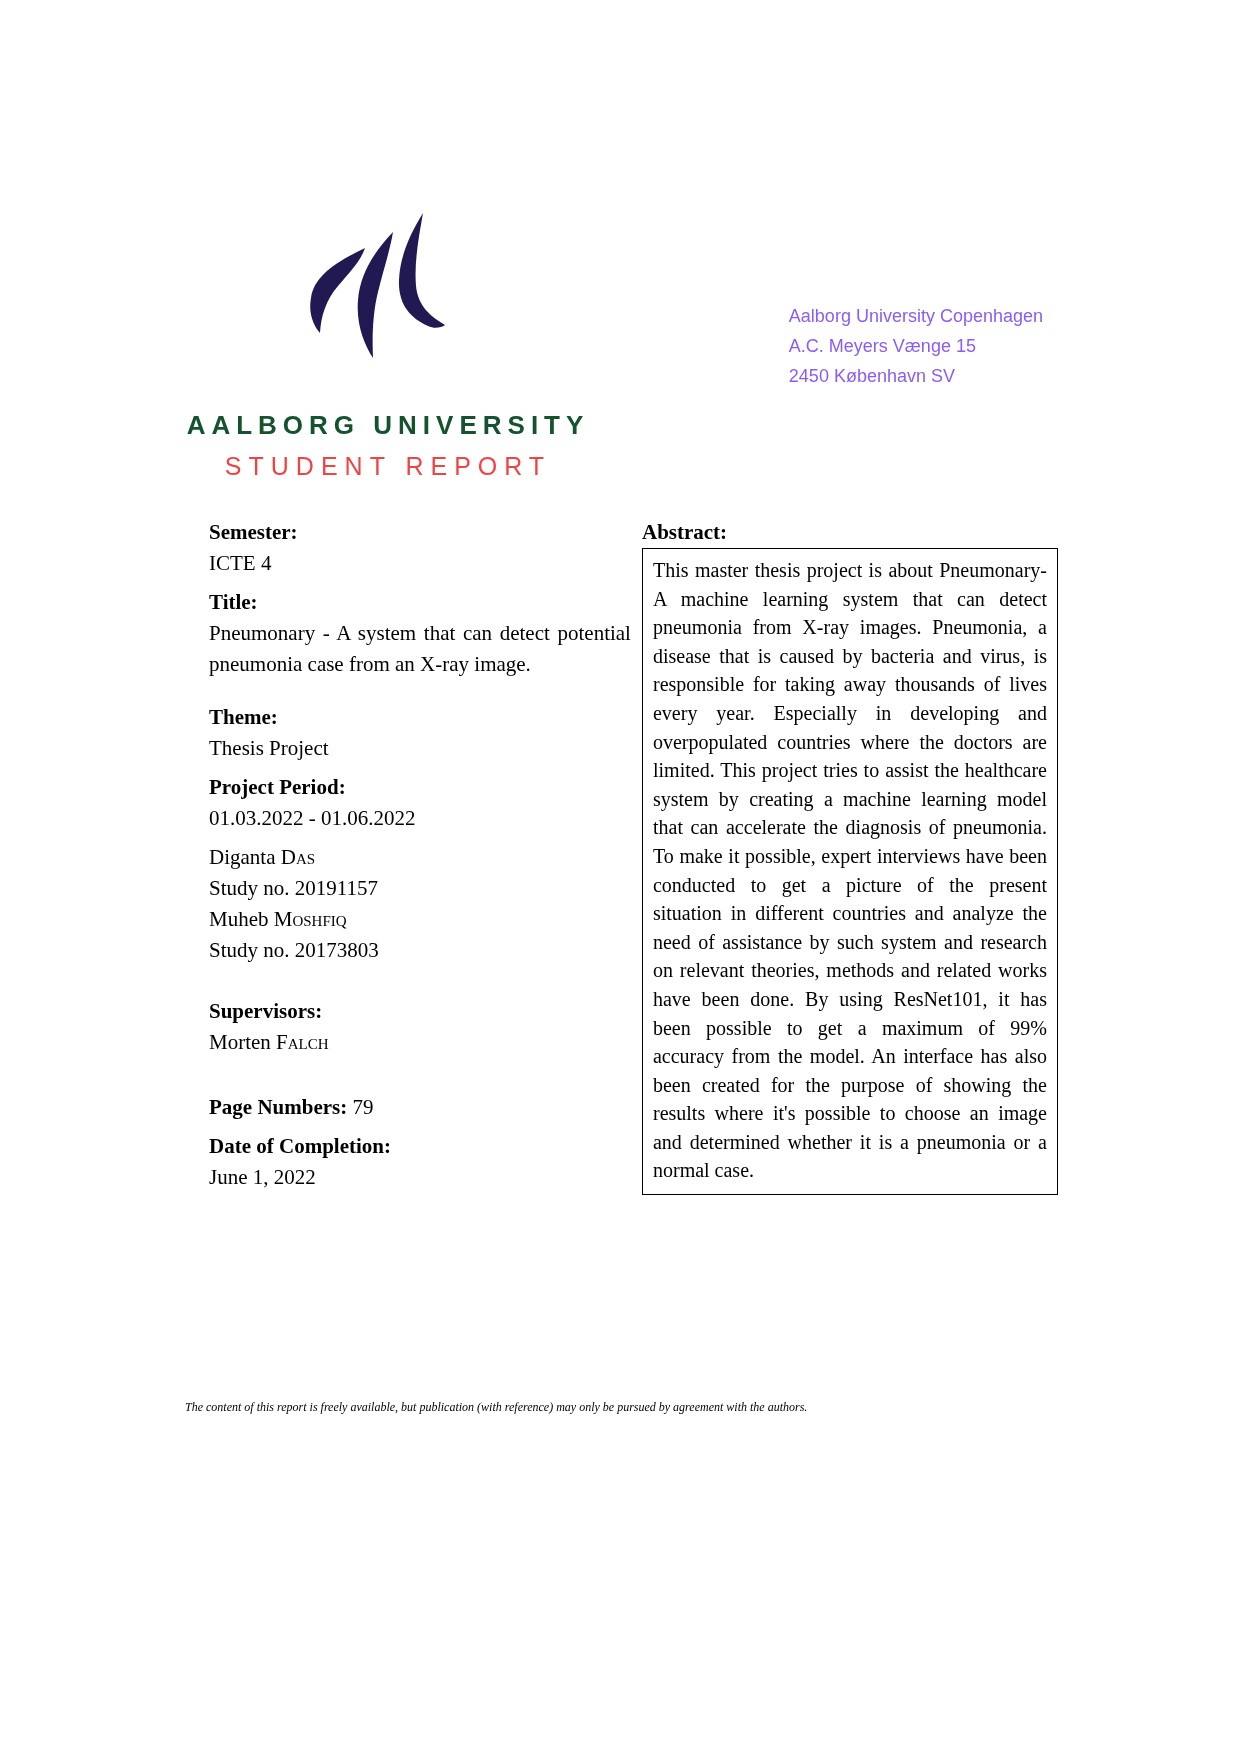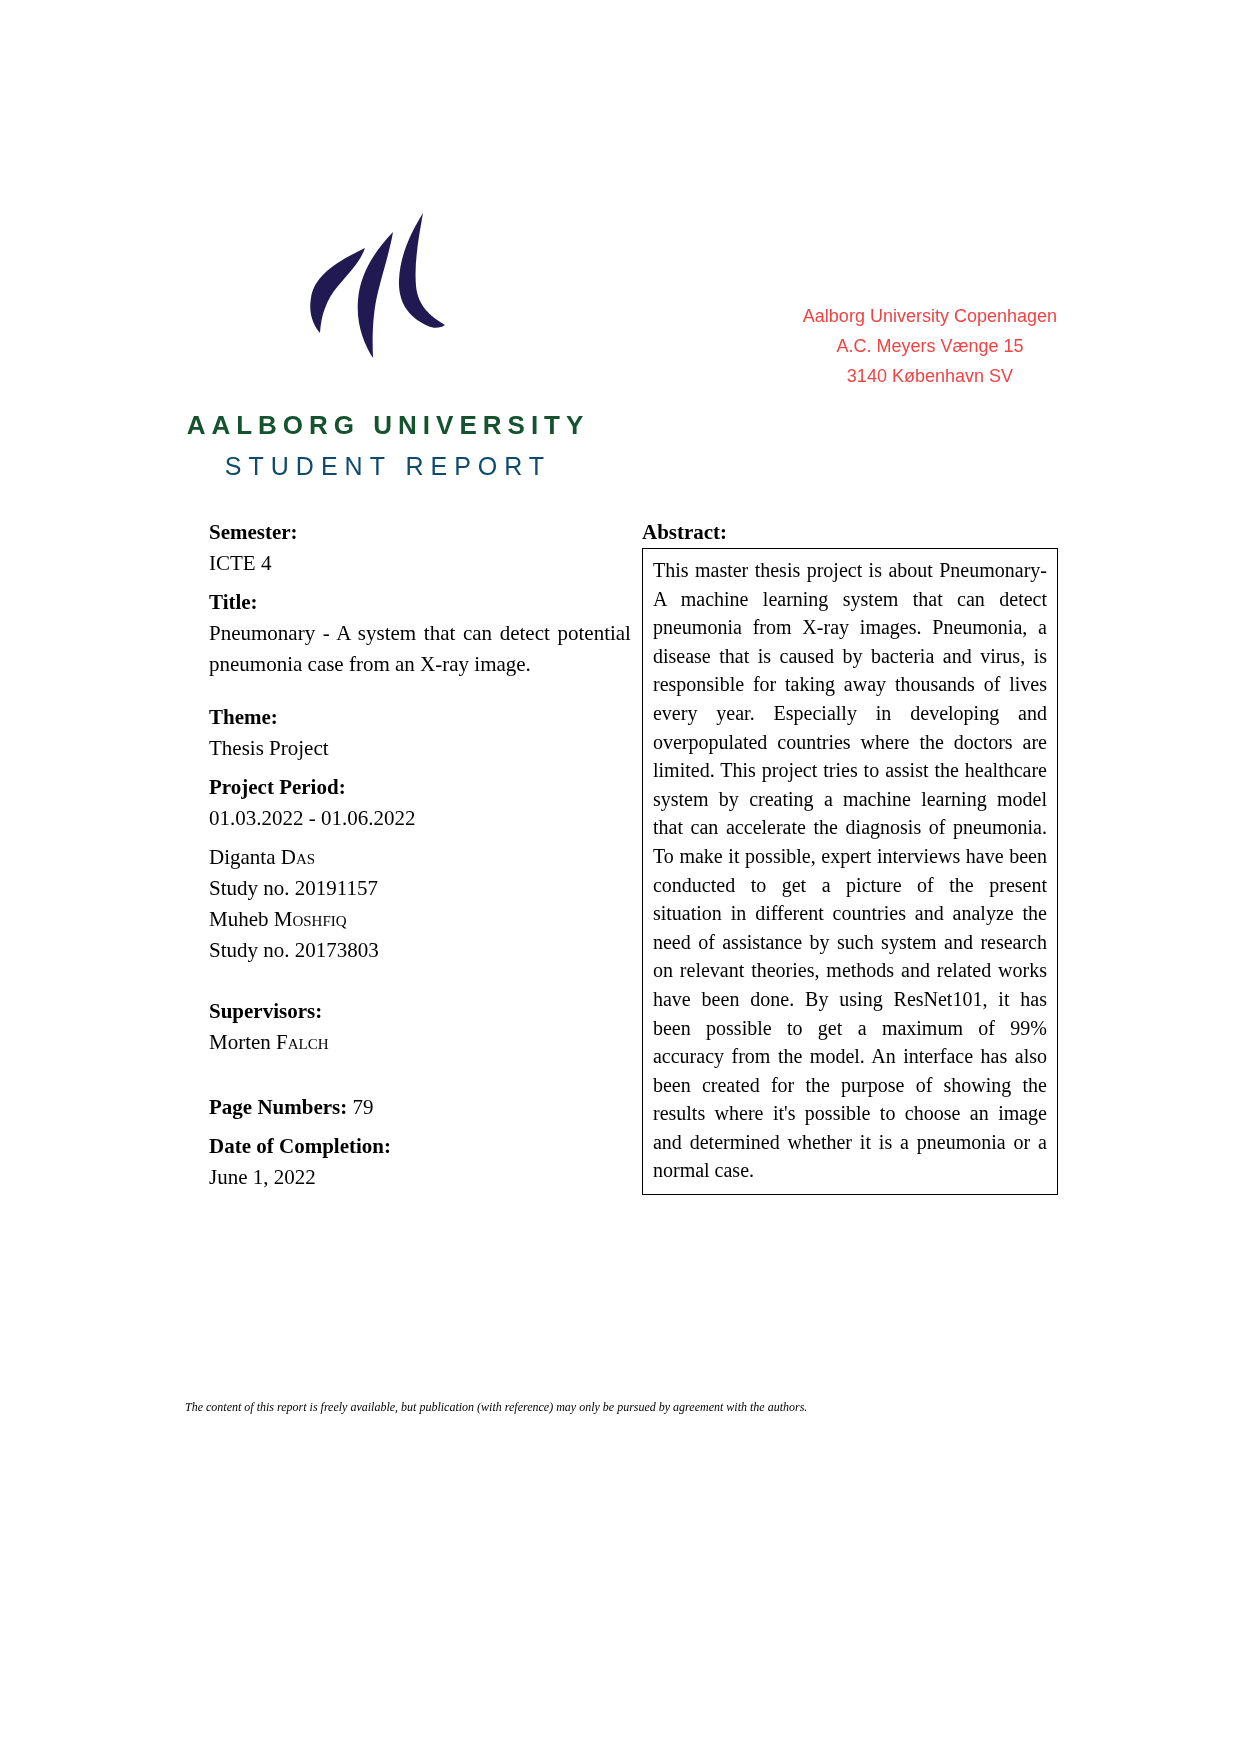--- a/index.html
+++ b/index.html
@@ -18,27 +18,27 @@
     text-align:center;
     font-family:"Liberation Sans","DejaVu Sans",sans-serif;
     font-weight:700;font-size:26px;letter-spacing:6px;
     color:#14532d;white-space:nowrap;
   }
   .subtitle{
     position:absolute;left:178px;top:452px;width:420px;
     text-align:center;
     font-family:"Liberation Sans","DejaVu Sans",sans-serif;
     font-weight:400;font-size:25px;letter-spacing:7px;
-    color:#0c4a6e;white-space:nowrap;
+    color:#ef4444;white-space:nowrap;
   }
   .address{
-    position:absolute;top:301px;right:184px;
-    text-align:center;
+    position:absolute;top:301px;right:198px;
+    text-align:left;
     font-family:"Liberation Sans","DejaVu Sans",sans-serif;
-    font-size:18px;line-height:30px;color:#ef4444;
+    font-size:18px;line-height:30px;color:#8b5cf6;
   }
   
   .columns{
     position:absolute;left:188px;top:505px;width:870px;
     display:flex;
   }
   .left-col{width:438px;padding-right:11px;box-sizing:border-box;margin-left:21px;}
   .right-col{width:421px;box-sizing:border-box;}
   .left-col,.right-col{font-size:21px;line-height:31px;}
   .group{margin-bottom:8px;}
@@ -77,21 +77,21 @@
       <path d="M113,1 C100,22 90,44 89,68 C88,92 100,106 118,114 C124,117 131,116 135,113 C120,104 108,94 106,74 C104,50 109,24 113,1 Z"></path>
     </g>
   </svg>
 
   <div class="wordmark">AALBORG UNIVERSITY</div>
   <div class="subtitle">STUDENT REPORT</div>
 
   <div class="address">
     <div>Aalborg University Copenhagen</div>
     <div>A.C. Meyers Vænge 15</div>
-    <div>3140 København SV</div>
+    <div>2450 København SV</div>
   </div>
 
   <div class="columns">
 
     <div class="left-col">
 
       <div class="group first">
         <div class="lbl">Semester:</div>
         <div class="val">ICTE 4</div>
       </div>

